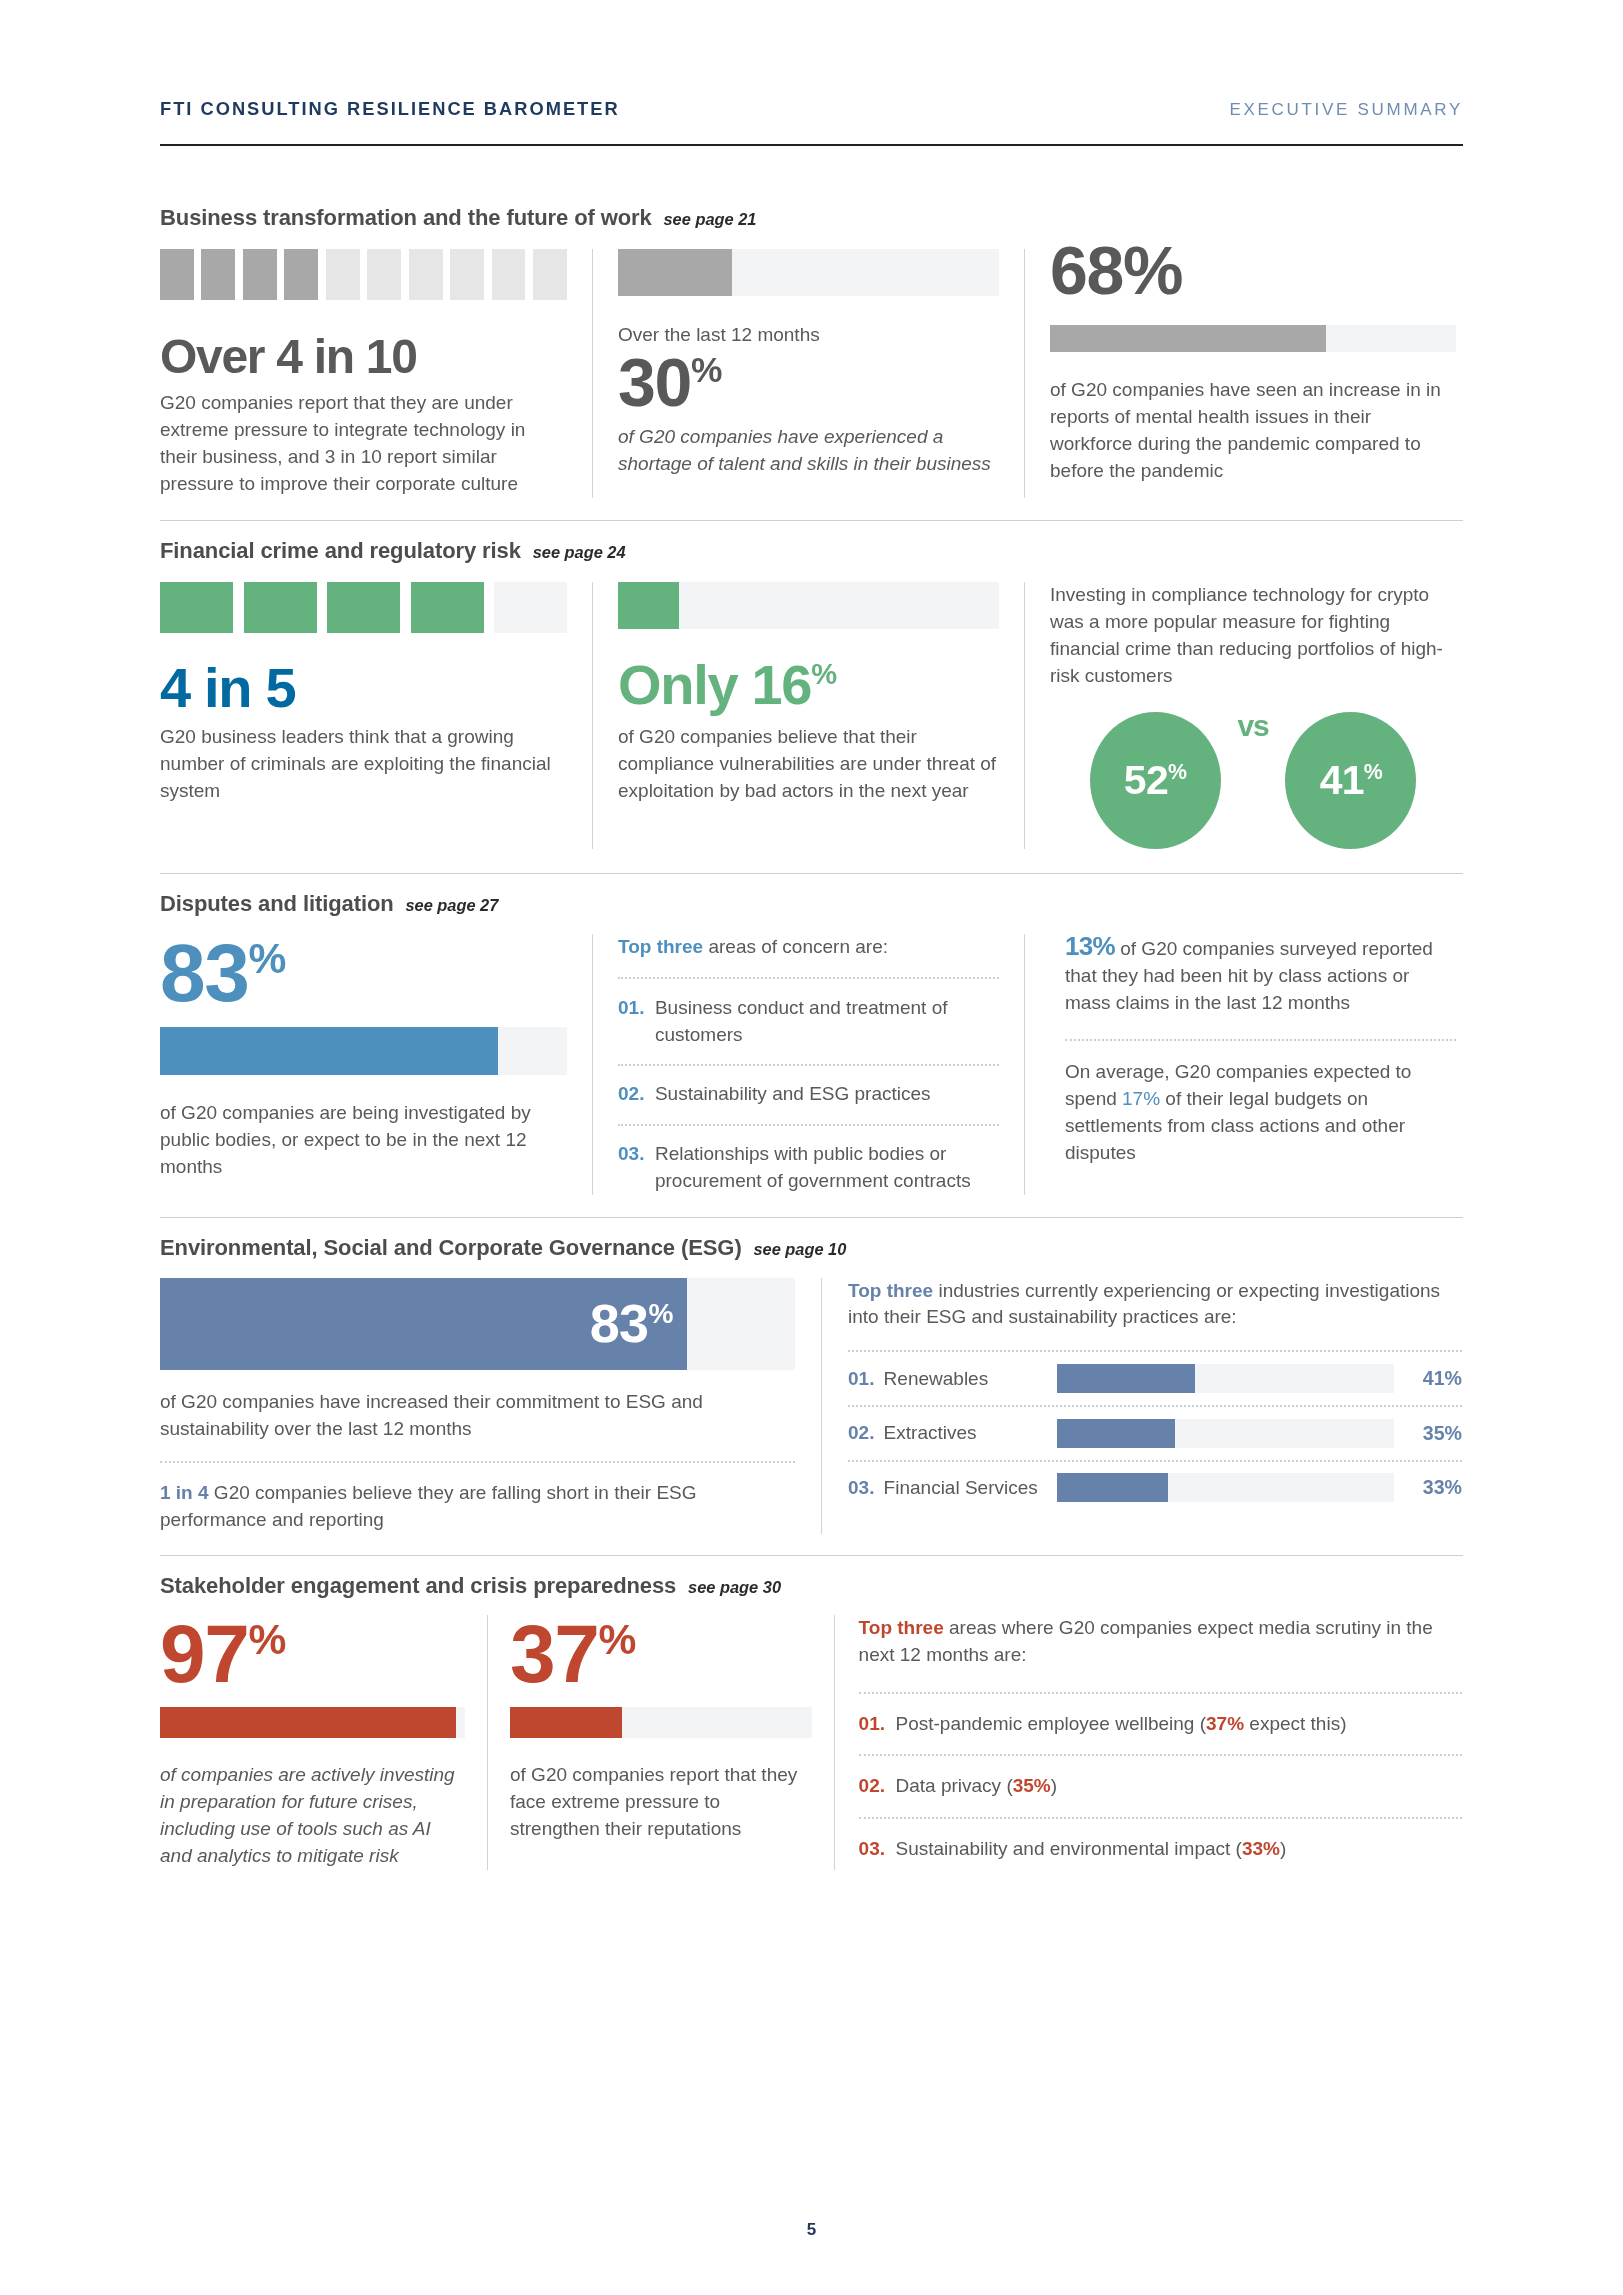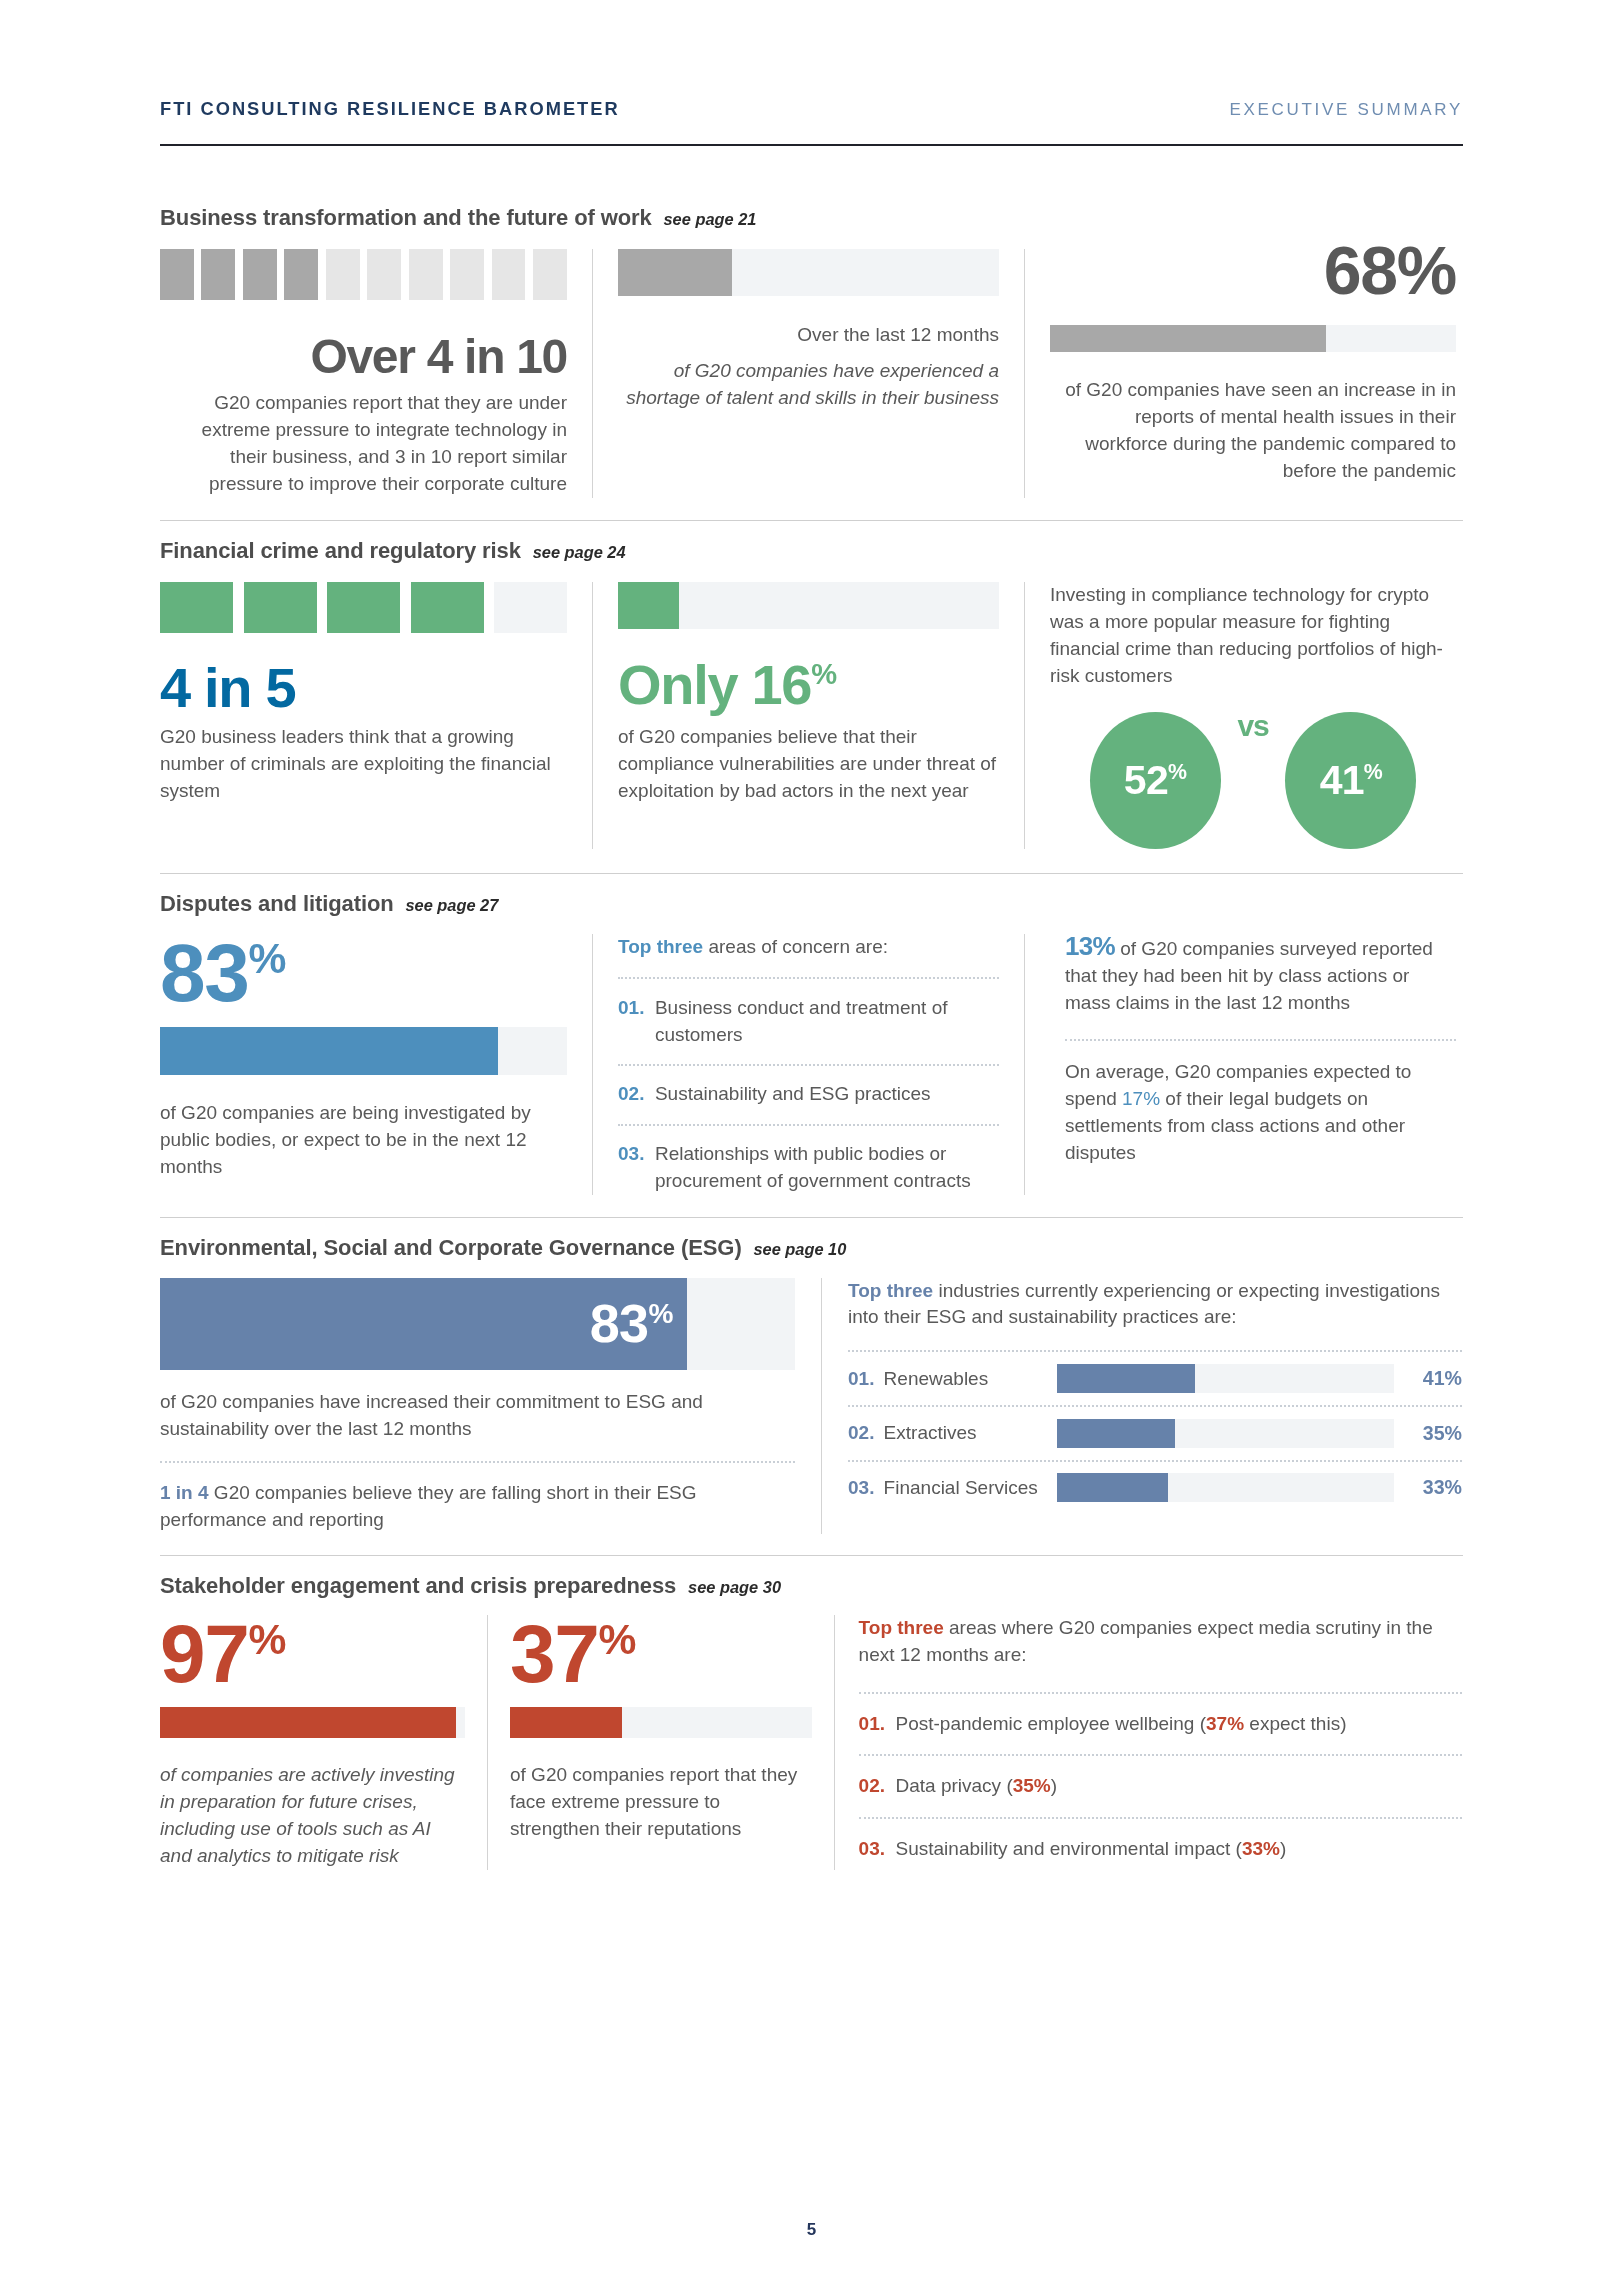--- a/index.html
+++ b/index.html
@@ -62,21 +62,21 @@
 <body>
 
 <div class="page">
 
   <div class="hdr">
     <div class="hdr-left">FTI CONSULTING RESILIENCE BAROMETER</div>
     <div class="hdr-right">EXECUTIVE SUMMARY</div>
   </div>
   <div class="hdr-rule"></div>
 
-  <div class="section" style="margin-top:42px;text-align:right;">
+  <div class="section" style="margin-top:42px;">
     <div class="sec-head">
       <div class="sec-title">Business transformation and the future of work</div>
       <div class="sec-page">see page 21</div>
     </div>
 
     <div class="cols" style="margin-top:18.3px;">
 
       <div class="col" style="width:432px;padding-right:25px;">
         <div class="picto" style="height:51px;gap:7.9px;">
           <div class="cell" style="flex:1;background:#a8a8a8"></div>
@@ -92,20 +92,23 @@
         </div>
         <div class="big" style="font-size:48px;color:#595959;margin-top:34px;">Over 4 in 10</div>
         <div class="body-txt" style="margin-top:10.5px;">G20 companies report that they are under extreme pressure to integrate technology in their business, and 3 in 10 report similar pressure to improve their corporate culture</div>
       </div>
 
       <div class="col divider" style="width:432px;padding:0 25px;">
         <div class="track" style="height:47px;">
           <div class="fill" style="width:30%;background:#a8a8a8;"></div>
         </div>
         <div class="body-txt" style="margin-top:26px;">Over the last 12 months</div>
+        <div class="big" style="font-size:68px;color:#595959;margin-top:1.3px;">
+          <span>30</span><span class="pct-sm">%</span>
+        </div>
         <div class="body-txt" style="margin-top:9.2px;font-style:italic;">of G20 companies have experienced a shortage of talent and skills in their business</div>
       </div>
 
       <div class="col divider" style="width:432px;padding-left:25px;">
         <div class="big" style="font-size:68px;color:#595959;margin-top:-10.5px;">
           <span>68</span><span>%</span>
         </div>
         <div class="track" style="height:27.5px;margin-top:22px;">
           <div class="fill" style="width:68%;background:#a8a8a8;"></div>
         </div>

